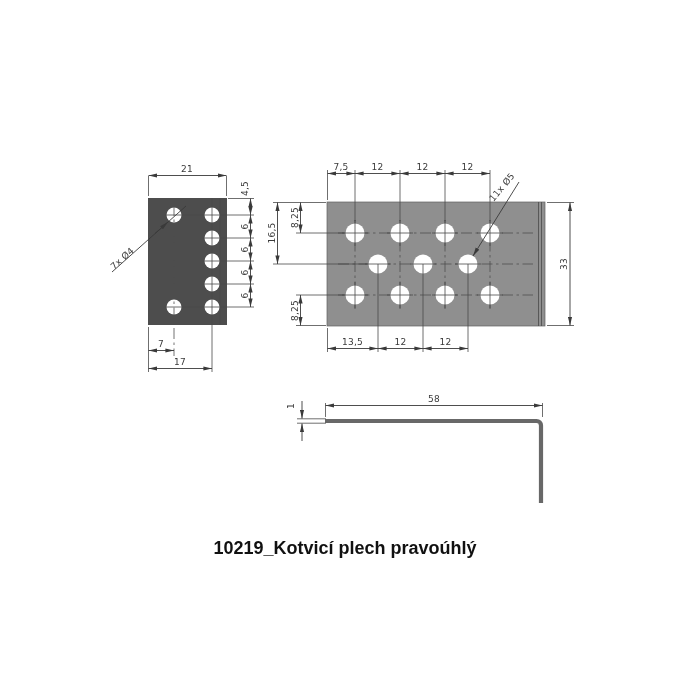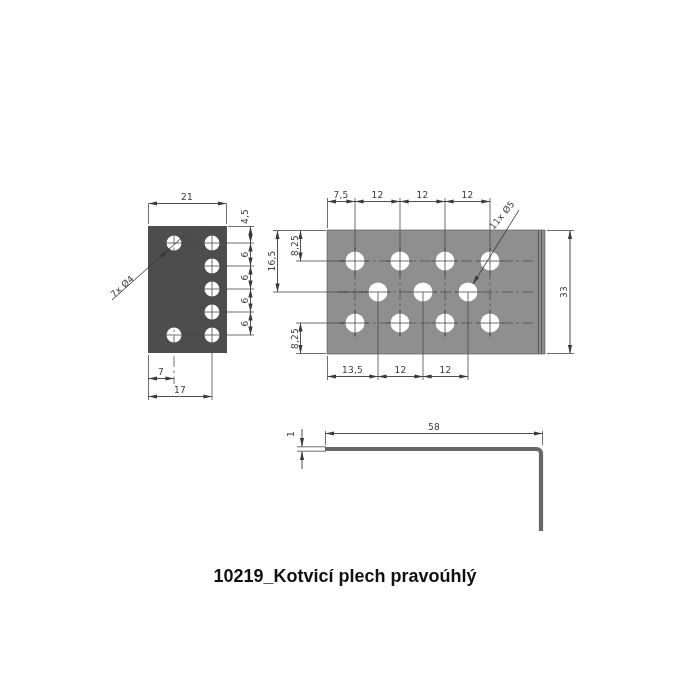--- a/index.html
+++ b/index.html
@@ -1,17 +1,17 @@
 <!DOCTYPE html>
 <html><head>
 <meta charset="utf-8">
 <style>
   html,body{margin:0;padding:0;background:#ffffff;}
   .stage{position:relative;width:700px;height:644px;background:#fff;overflow:hidden;
-         font-family:"DejaVu Sans", sans-serif;margin-top:28px;}
+         font-family:"DejaVu Sans", sans-serif;}
   svg{position:absolute;left:0;top:0;}
   .dimtxt{font-family:"DejaVu Sans", sans-serif;font-size:9px;fill:#3a3a3a;letter-spacing:.2px;}
   .title{font-family:"Liberation Sans", sans-serif;font-size:18px;font-weight:bold;fill:#111;}
   .thin{stroke:#4a4a4a;stroke-width:0.8;fill:none;}
   .dash{stroke:#4f4f4f;stroke-width:0.8;fill:none;stroke-dasharray:11 3.5 2.5 3.5;}
   .dimline{stroke:#3a3a3a;stroke-width:0.9;fill:none;}
   .hole{fill:#ffffff;stroke:none;}
 </style>
 </head>
 <body>

